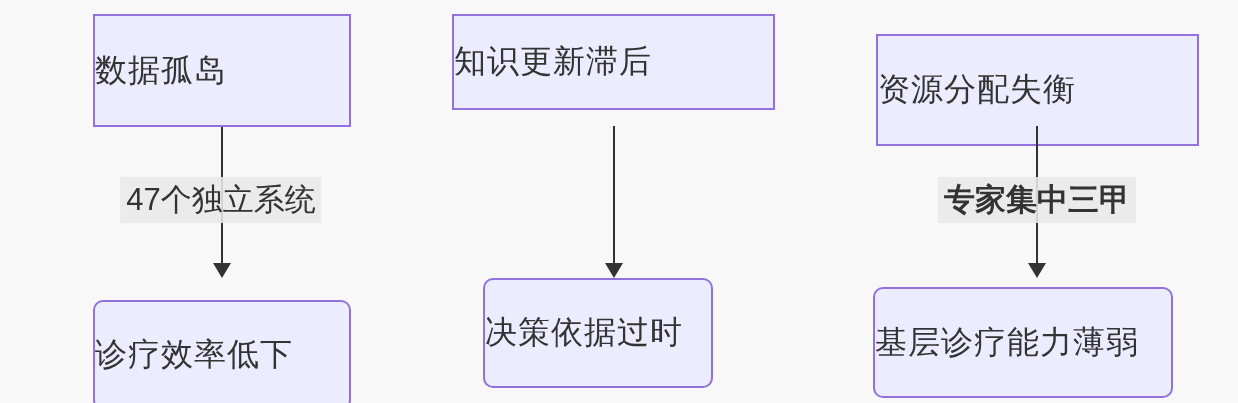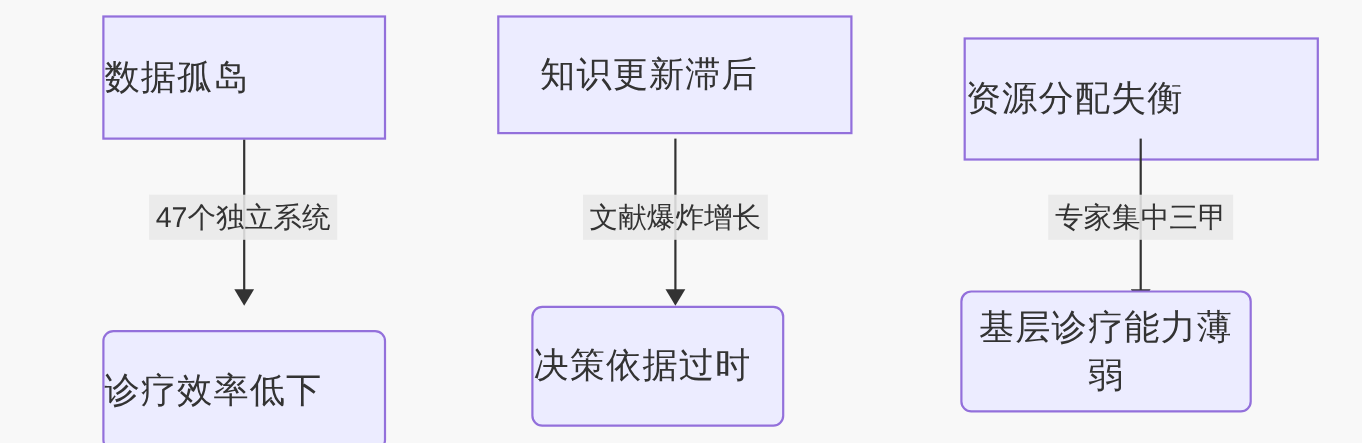--- a/index.html
+++ b/index.html
@@ -30,24 +30,24 @@
     justify-content: flex-start;
     text-align: center;
     font-size: 32px;
     letter-spacing: 1px;
     color: var(--text, #333333);
   }
   .node.rounded { border-radius: 10px; }
 
   .n-c1-top { left: 93px;  top: 14px;  width: 258px; height: 113px; }
   .n-c1-bot { left: 93px;  top: 278px; width: 258px; height: 110px; margin-top: 22px; }
-  .n-c2-top { left: 452px; top: 14px;  width: 323px; height: 108px; padding-left: 37px; }
+  .n-c2-top { left: 452px; top: 14px;  width: 323px; height: 96px; }
   .n-c2-bot { left: 483px; top: 278px; width: 230px; height: 110px; }
   .n-c3-top { left: 876px; top: 14px;  width: 323px; height: 112px; margin-top: 20px; }
-  .n-c3-bot { left: 873px; top: 264px; width: 265px; height: 111px; }
+  .n-c3-bot { left: 873px; top: 287px; width: 300px; height: 111px; }
 
   
   .edge-line {
     position: absolute;
     width: 2px;
     background: var(--arrow, #333333);
   }
   .l-c1 { left: 221px;  top: 127px; height: 139px; }
   .l-c2 { left: 613px;  top: 126px; height: 140px; }
   .l-c3 { left: 1036px; top: 126px; height: 140px; }
@@ -64,28 +64,28 @@
   .h-c1 { left: 213px;  top: 263px; }
   .h-c2 { left: 605px;  top: 263px; }
   .h-c3 { left: 1028px; top: 263px; }
 
   
   .edge-label {
     position: absolute;
     transform: translateX(-50%);
     background: var(--edge-label-bg, rgba(232,232,232,0.9));
     padding: 6px 6px;
-    font-size: 26px;
+    font-size: 31px;
     line-height: 1.1;
     white-space: nowrap;
     color: var(--text, #333333);
   }
   .el-c1 { left: 221px;  top: 177px; }
   .el-c2 { left: 614px;  top: 177px; }
-  .el-c3 { left: 1037px; top: 177px; }
+  .el-c3 { left: 1037px; top: 177px; font-weight: bold; }
 </style>
 </head>
 <body style="--background: #F8F8F8; --node-fill: #ECECFF; --node-border: #9370DB; --text: #333333; --arrow: #333333; --edge-label-bg: rgba(232,232,232,0.88);">
 
 <div class="diagram">
 
   <div class="node rect n-c1-top">
     <span>数据孤岛</span>
   </div>
   <div class="edge-line l-c1"></div>
@@ -93,21 +93,20 @@
   <div class="edge-label el-c1">47个独立系统</div>
   <div class="node rounded n-c1-bot">
     <span>诊疗效率低下</span>
   </div>
 
   <div class="node rect n-c2-top">
     <span>知识更新滞后</span>
   </div>
   <div class="edge-line l-c2"></div>
   <div class="arrowhead h-c2"></div>
-  <div class="edge-label el-c2">文献爆炸增长</div>
   <div class="node rounded n-c2-bot">
     <span>决策依据过时</span>
   </div>
 
   <div class="node rect n-c3-top">
     <span>资源分配失衡</span>
   </div>
   <div class="edge-line l-c3"></div>
   <div class="arrowhead h-c3"></div>
   <div class="edge-label el-c3">专家集中三甲</div>

